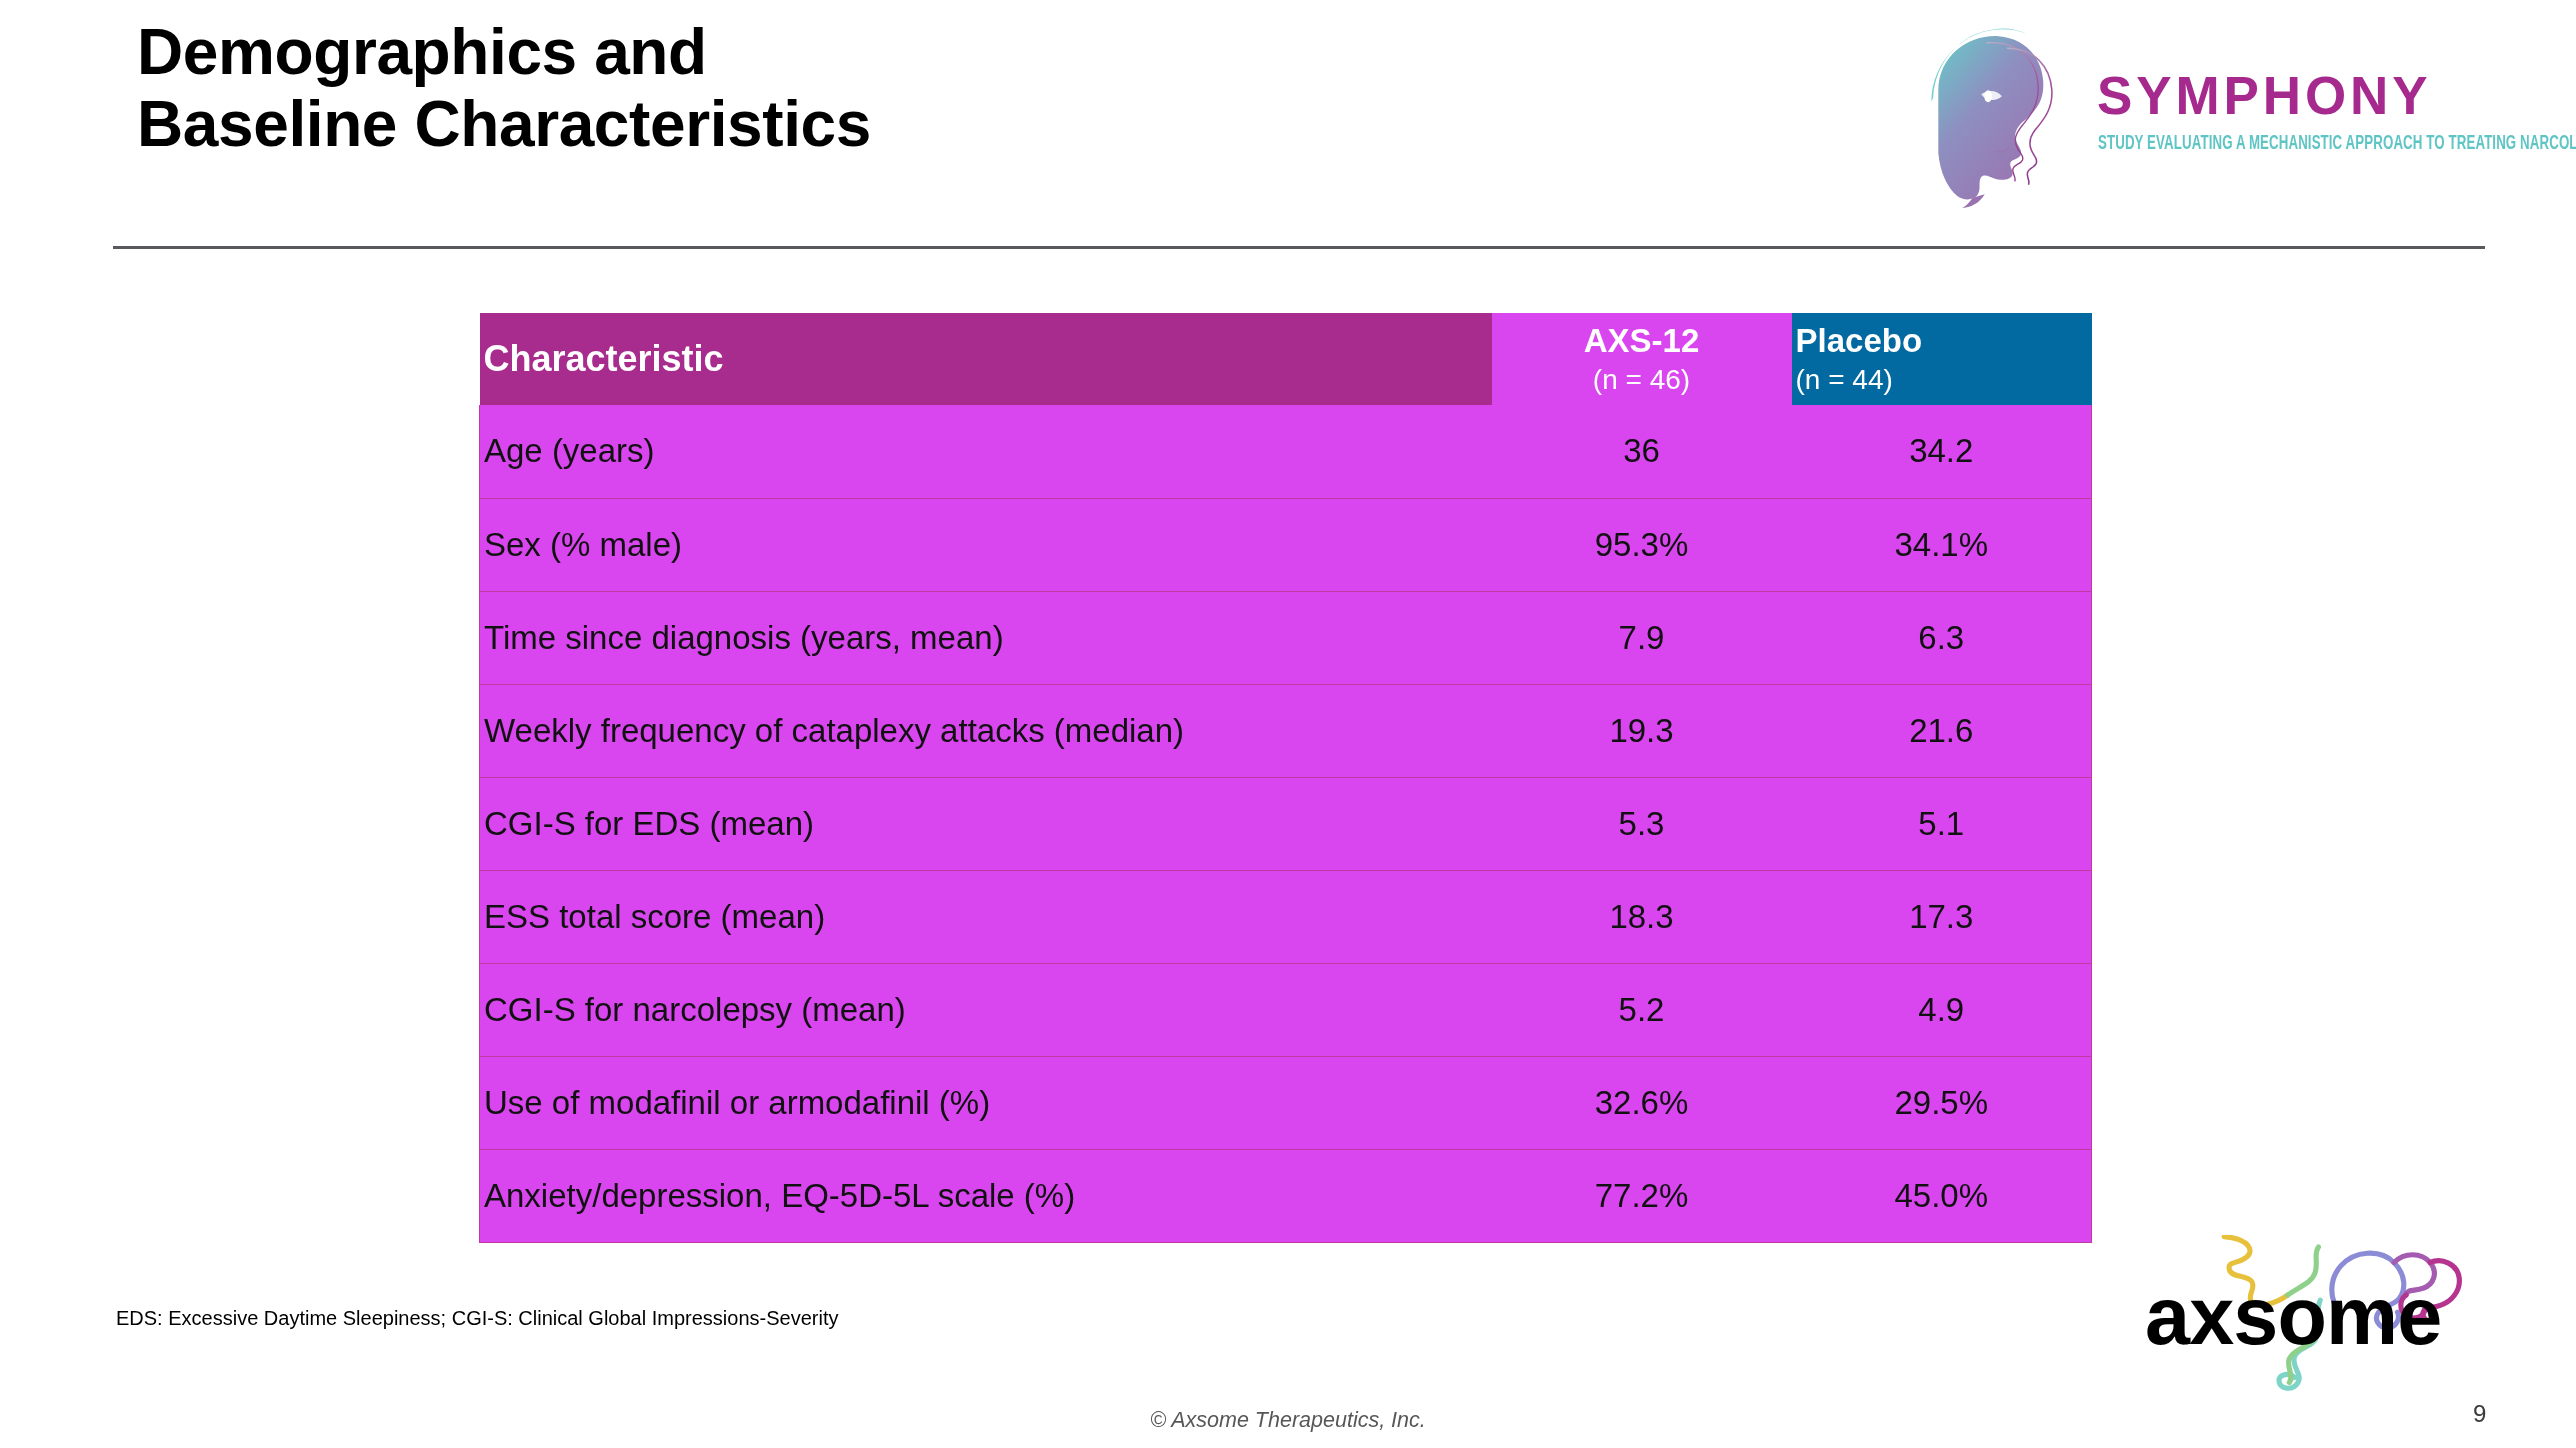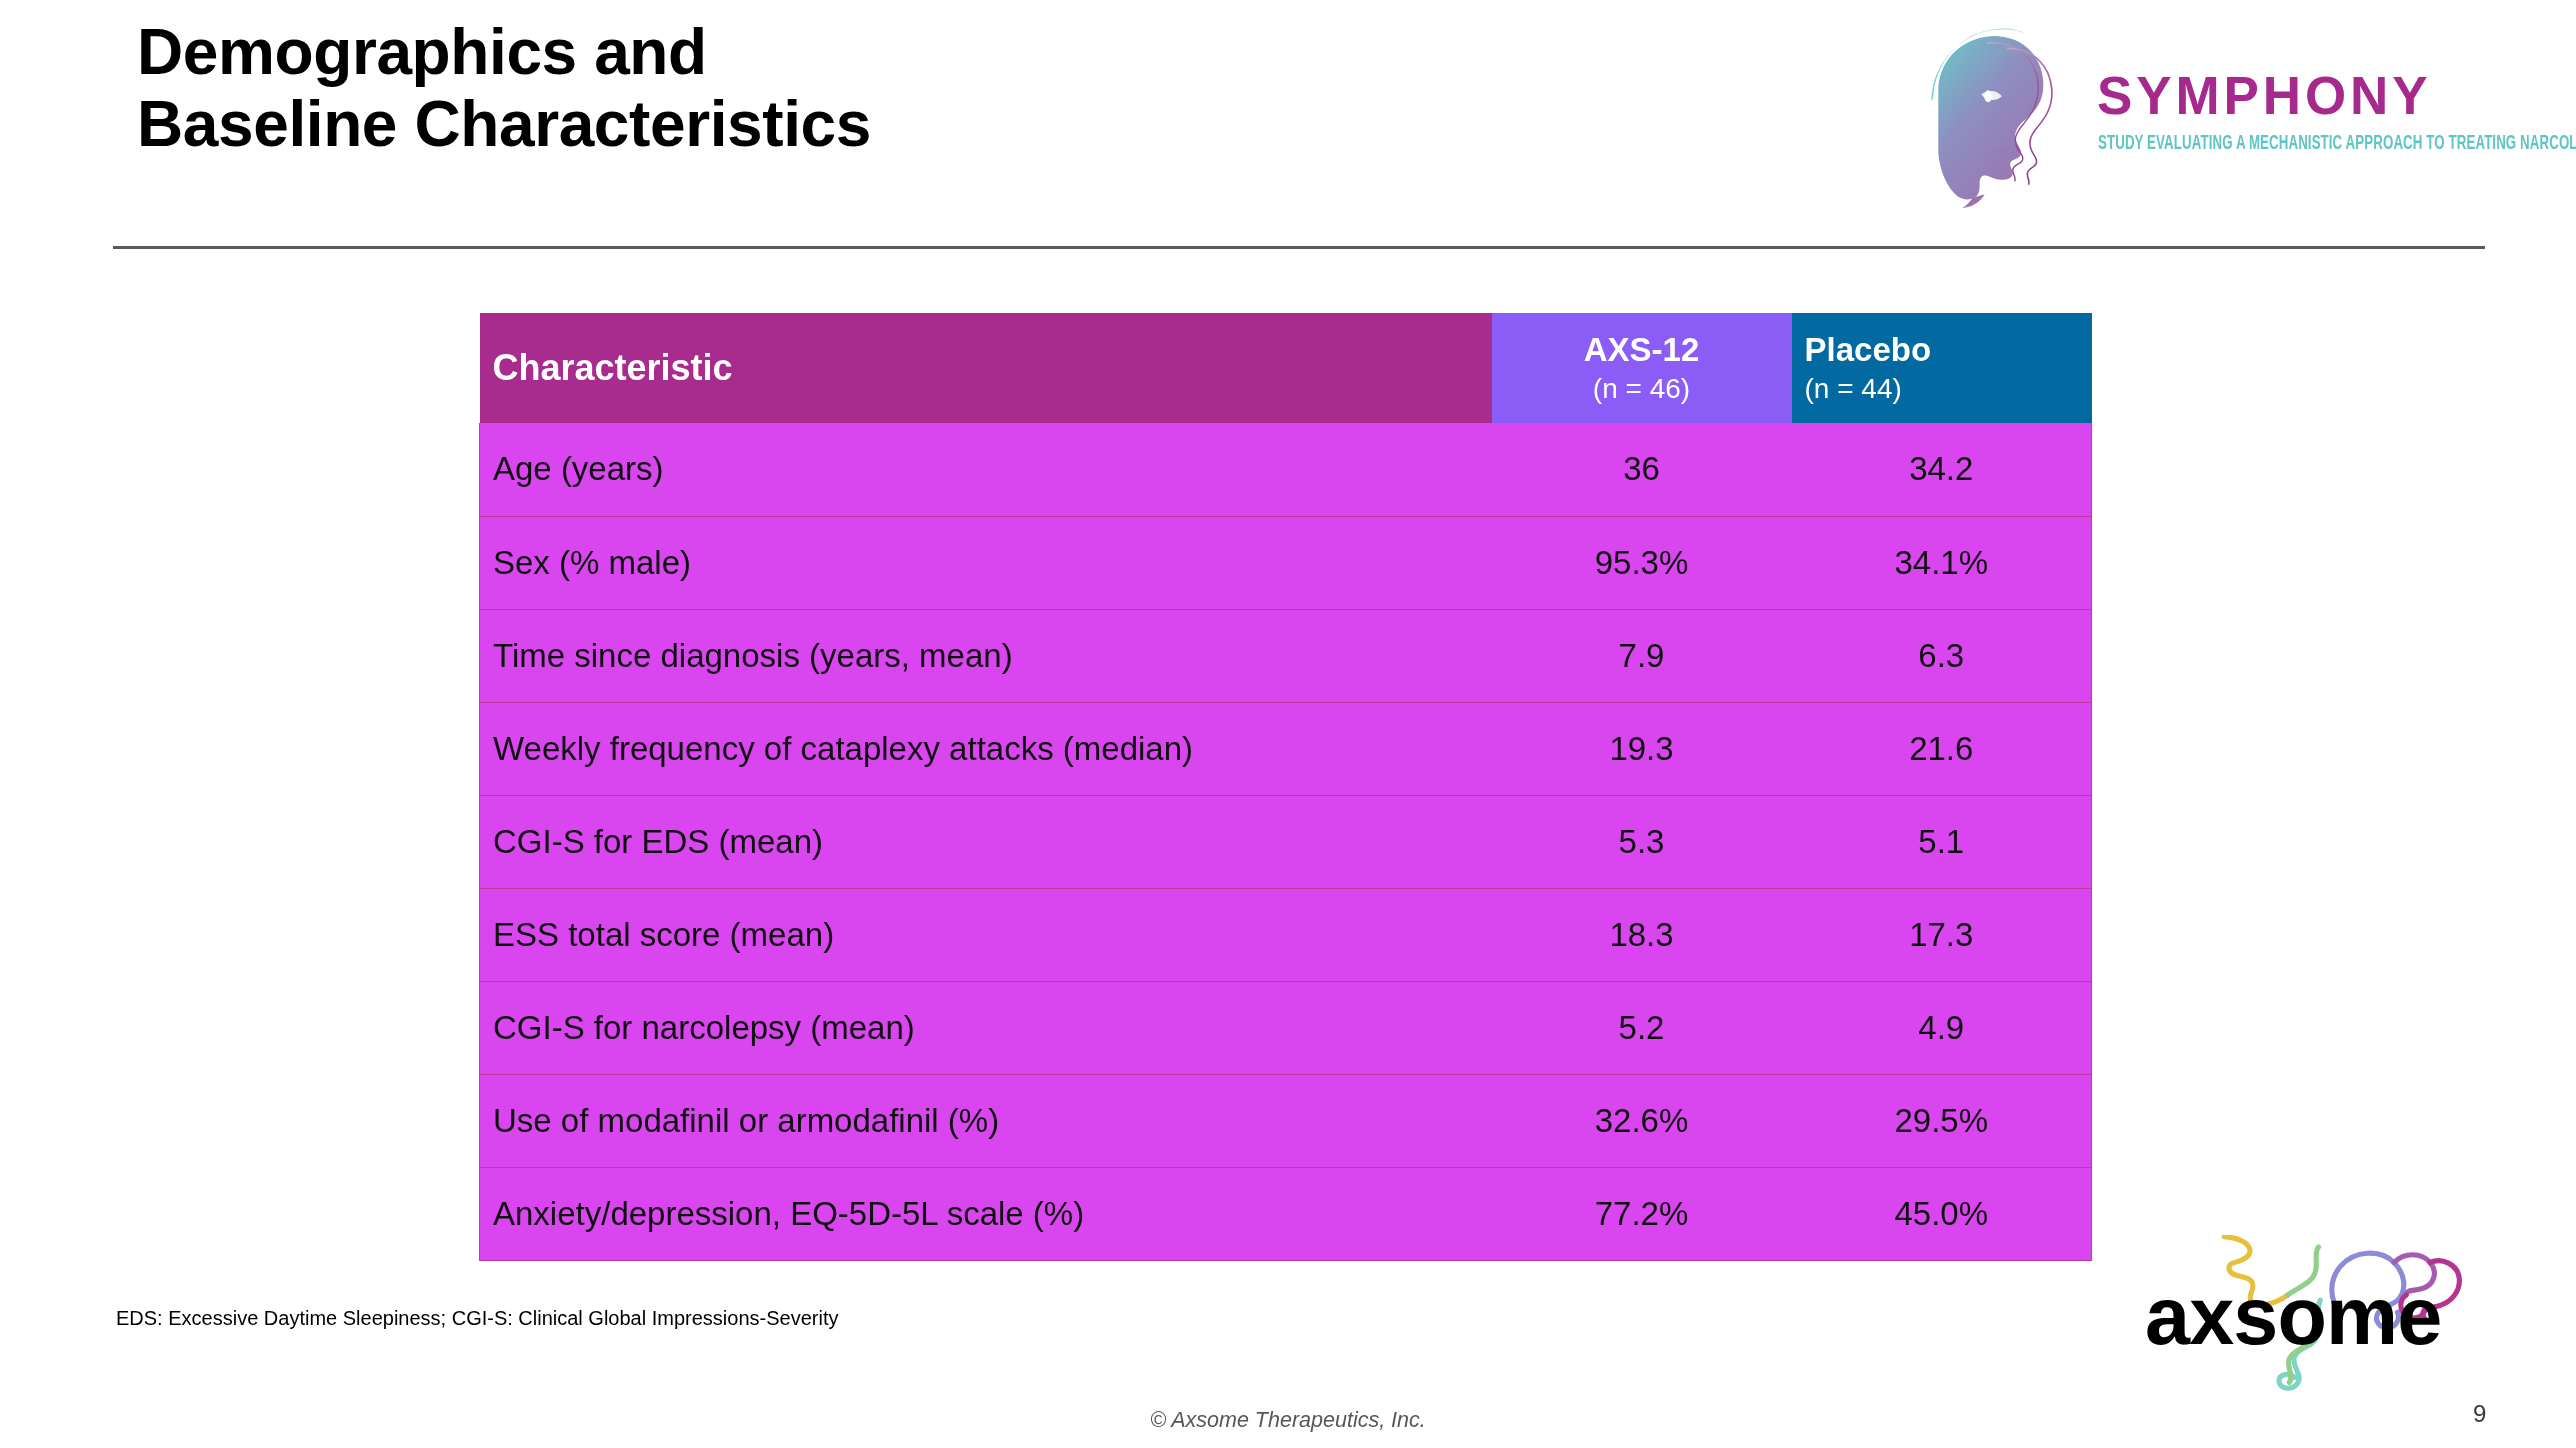--- a/index.html
+++ b/index.html
@@ -70,40 +70,40 @@
     left:479px; top:313px;
     width:1611px;
     border-collapse:collapse;
     table-layout:fixed;
   }
   #data-table col.c-char{width:1012px;}
   #data-table col.c-axs{width:300px;}
   #data-table col.c-pbo{width:300px;}
 
   #data-table th, #data-table td{
-    padding:13px;
+    padding:4px;
     margin:0;
     vertical-align:middle;
   }
 
   thead th{
     height:84px;
     color:#ffffff;
     font-weight:bold;
     border:0;
   }
   th.head-char{
     background:#A82B8E;
     text-align:left;
     padding-left:26px;
     font-size:36px;
     vertical-align:middle;
   }
   th.head-axs{
-    background:#8b5cf6;
+    background:#d946ef;
     text-align:center;
     font-size:33px;
   }
   th.head-pbo{
     background:#0369a1;
     text-align:left;
     font-size:33px;
   }
   .head-sub{
     display:block;

